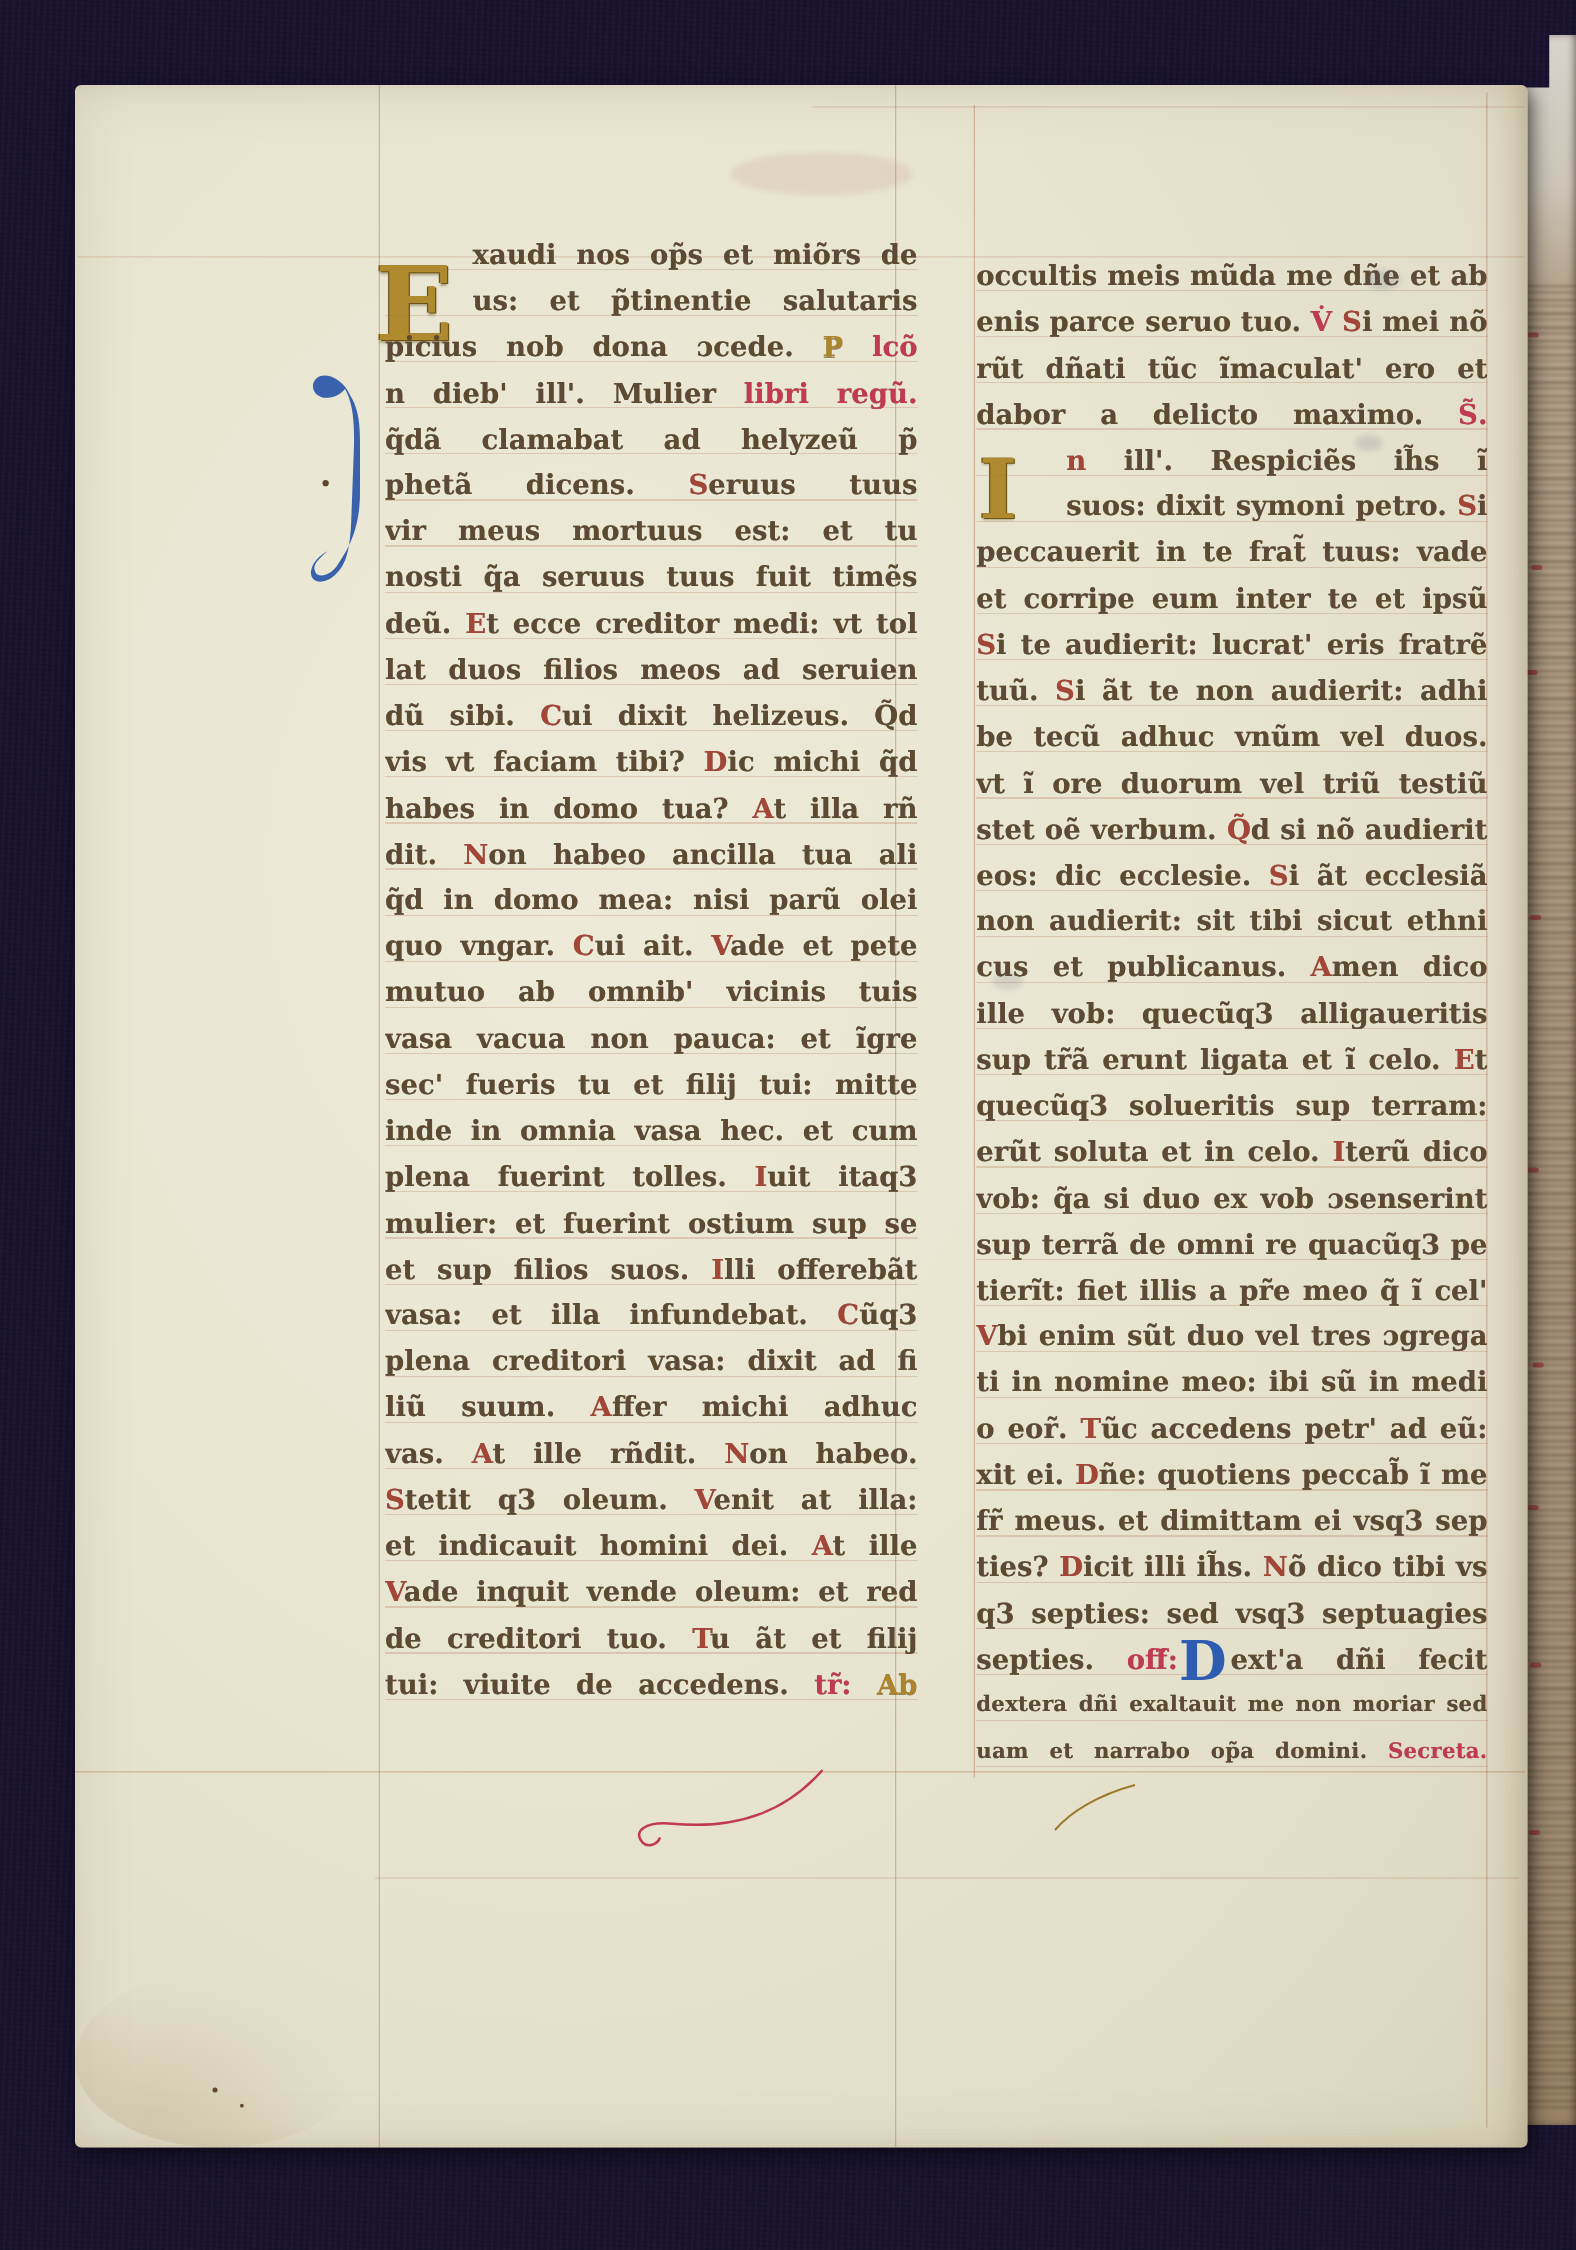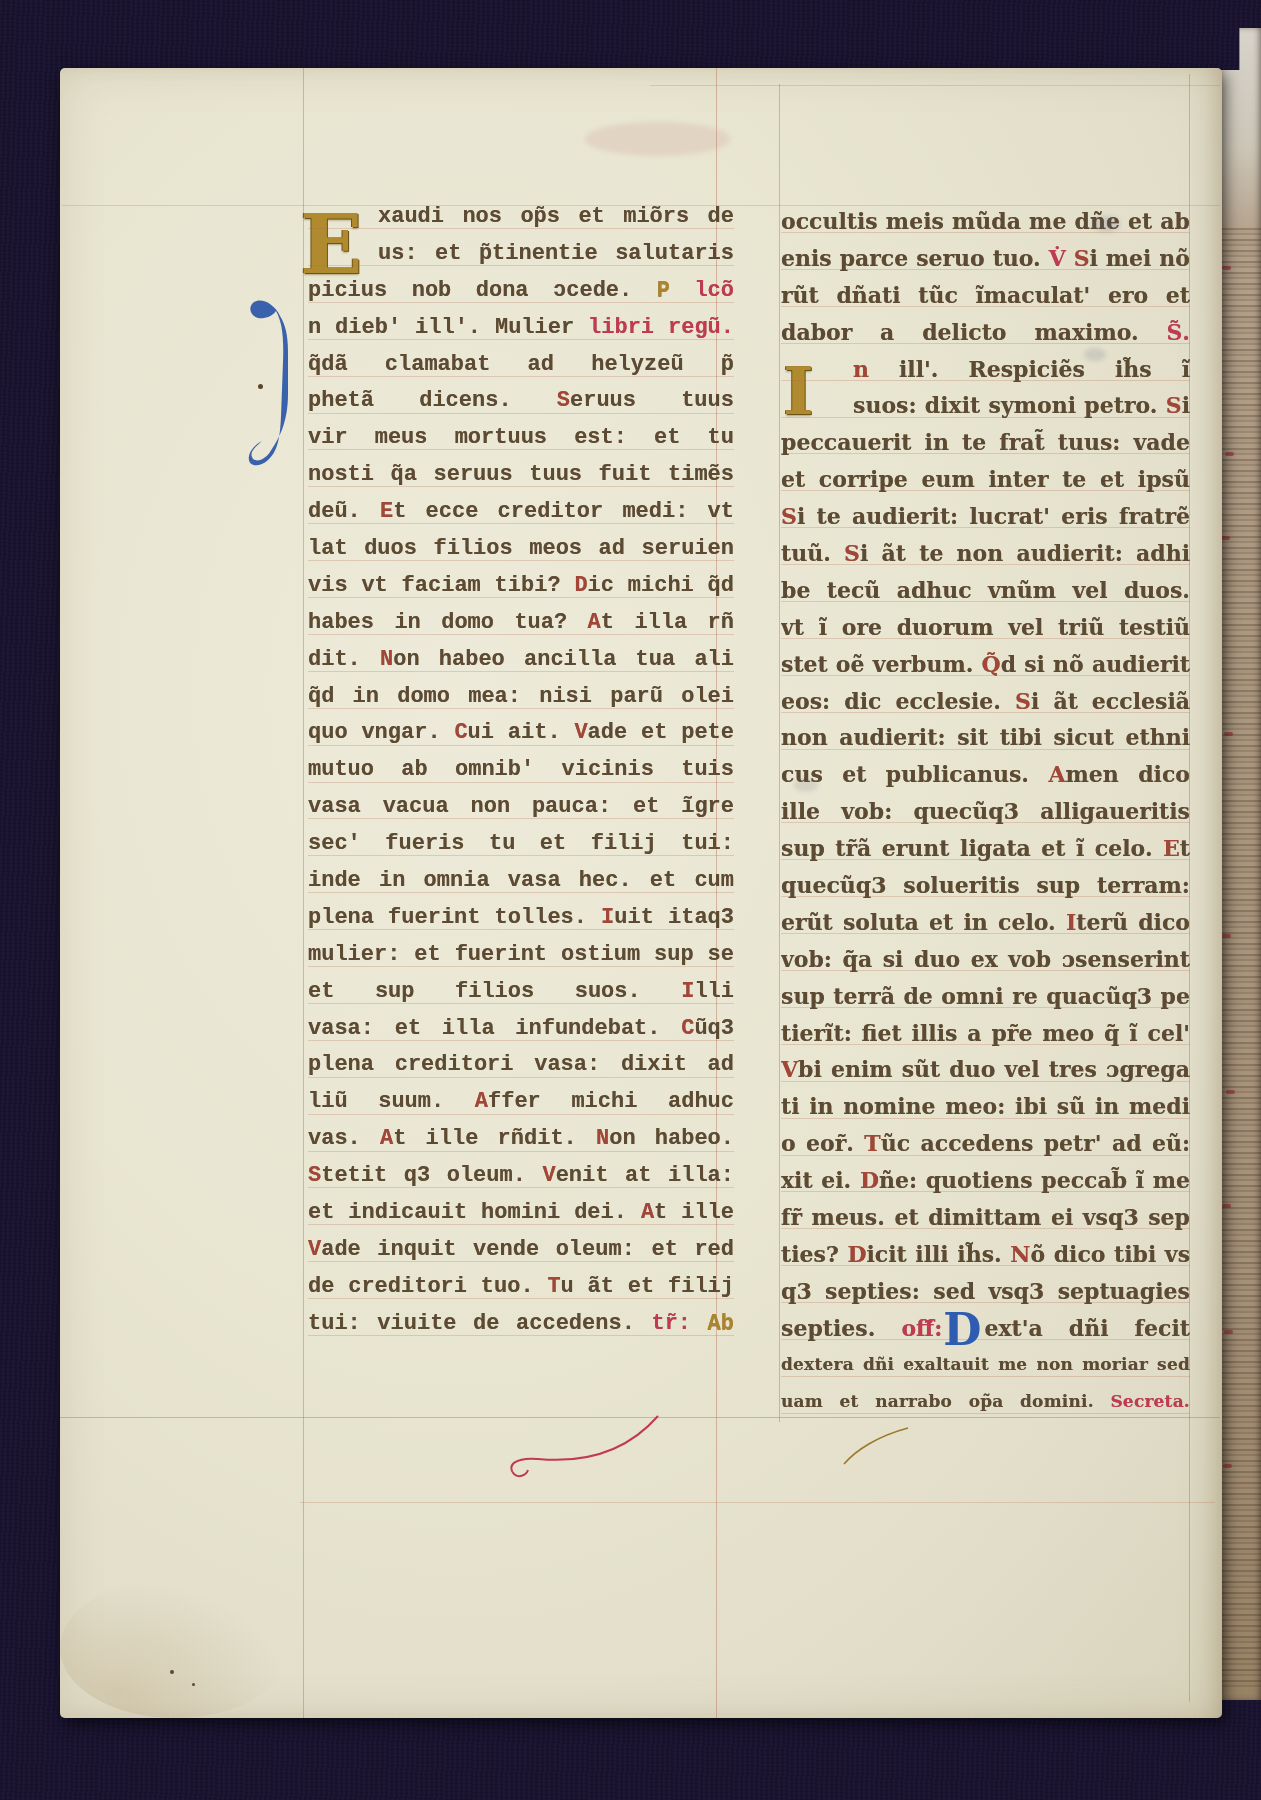--- a/index.html
+++ b/index.html
@@ -23,21 +23,21 @@
     box-shadow:3px 5px 16px rgba(0,0,0,.6), inset 0 0 46px rgba(140,115,70,.18), inset -16px 0 26px -14px rgba(120,95,60,.35);}
   #page .corner-stain{position:absolute;left:0;bottom:0;width:230px;height:140px;border-radius:50%;
     background:radial-gradient(ellipse at 25% 80%, rgba(150,115,60,.18), rgba(0,0,0,0) 70%);}
   
   .rule{position:absolute;background:rgba(176,95,66,.38);}
   .rule.faint{background:rgba(176,95,66,.22);}
   
   .col{position:absolute;font:700 22px/36px "DejaVu Serif", serif;color:#5d4a32;
     text-shadow:0 0 .4px rgba(70,50,30,.5);
     background-image:repeating-linear-gradient(to bottom, rgba(0,0,0,0) 0 29px, rgba(176,95,66,.24) 29px 30px, rgba(0,0,0,0) 30px 36.9px);}
-  #col-left{left:308px;top:199px;width:426px;font-family:Liberation Mono, monospace;}
+  #col-left{left:308px;top:186px;width:426px;}
   #col-right{left:781px;top:203px;width:409px;}
   .tl{height:36.9px;line-height:36px;overflow:hidden;text-align:justify;text-align-last:justify;}
   #col-left .tl:nth-child(1),#col-left .tl:nth-child(2){padding-left:70px;}
   #col-right .tl:nth-child(5),#col-right .tl:nth-child(6){padding-left:44px;margin-left:28px;}
   #col-right .tl.small{font-size:17px;line-height:34px;letter-spacing:.2px;}
   .seg-k{color:#5d4a32;}
   .seg-r{color:#c23a4e;}
   .seg-rt{color:#a34537;}
   .seg-g{color:#ab842c;text-shadow:0 1px 0 rgba(108,83,23,.65);}
   .seg-b{font-size:44px;color:#2e5cb0;font-weight:700;line-height:0;vertical-align:-9px;margin:0 3px 0 1px;text-shadow:none;}
@@ -96,20 +96,21 @@
       <div class="tl"><span class="seg-k">xaudi nos op̃s et miõrs de</span></div>
       <div class="tl"><span class="seg-k">us: et p̃tinentie salutaris</span></div>
       <div class="tl"><span class="seg-k">picius nob dona ɔcede. </span><span class="seg-g">P</span><span class="seg-r"> lcõ</span></div>
       <div class="tl"><span class="seg-k">n dieb' ill'. Mulier </span><span class="seg-r">libri regũ.</span></div>
       <div class="tl"><span class="seg-k">q̃dã clamabat ad helyzeũ p̃</span></div>
       <div class="tl"><span class="seg-k">phetã dicens. </span><span class="seg-rt">S</span><span class="seg-k">eruus tuus</span></div>
       <div class="tl"><span class="seg-k">vir meus mortuus est: et tu</span></div>
       <div class="tl"><span class="seg-k">nosti q̃a seruus tuus fuit timẽs</span></div>
       <div class="tl"><span class="seg-k">deũ. </span><span class="seg-rt">E</span><span class="seg-k">t ecce creditor medi: vt tol</span></div>
       <div class="tl"><span class="seg-k">lat duos filios meos ad seruien</span></div>
+      <div class="tl"><span class="seg-k">dũ sibi. </span><span class="seg-rt">C</span><span class="seg-k">ui dixit helizeus. Q̃d</span></div>
       <div class="tl"><span class="seg-k">vis vt faciam tibi? </span><span class="seg-rt">D</span><span class="seg-k">ic michi q̃d</span></div>
       <div class="tl"><span class="seg-k">habes in domo tua? </span><span class="seg-rt">A</span><span class="seg-k">t illa rñ</span></div>
       <div class="tl"><span class="seg-k">dit. </span><span class="seg-rt">N</span><span class="seg-k">on habeo ancilla tua ali</span></div>
       <div class="tl"><span class="seg-k">q̃d in domo mea: nisi parũ olei</span></div>
       <div class="tl"><span class="seg-k">quo vngar. </span><span class="seg-rt">C</span><span class="seg-k">ui ait. </span><span class="seg-rt">V</span><span class="seg-k">ade et pete</span></div>
       <div class="tl"><span class="seg-k">mutuo ab omnib' vicinis tuis</span></div>
       <div class="tl"><span class="seg-k">vasa vacua non pauca: et ĩgre</span></div>
       <div class="tl"><span class="seg-k">sec' fueris tu et filij tui: mitte</span></div>
       <div class="tl"><span class="seg-k">inde in omnia vasa hec. et cum</span></div>
       <div class="tl"><span class="seg-k">plena fuerint tolles. </span><span class="seg-rt">I</span><span class="seg-k">uit itaq3</span></div>

